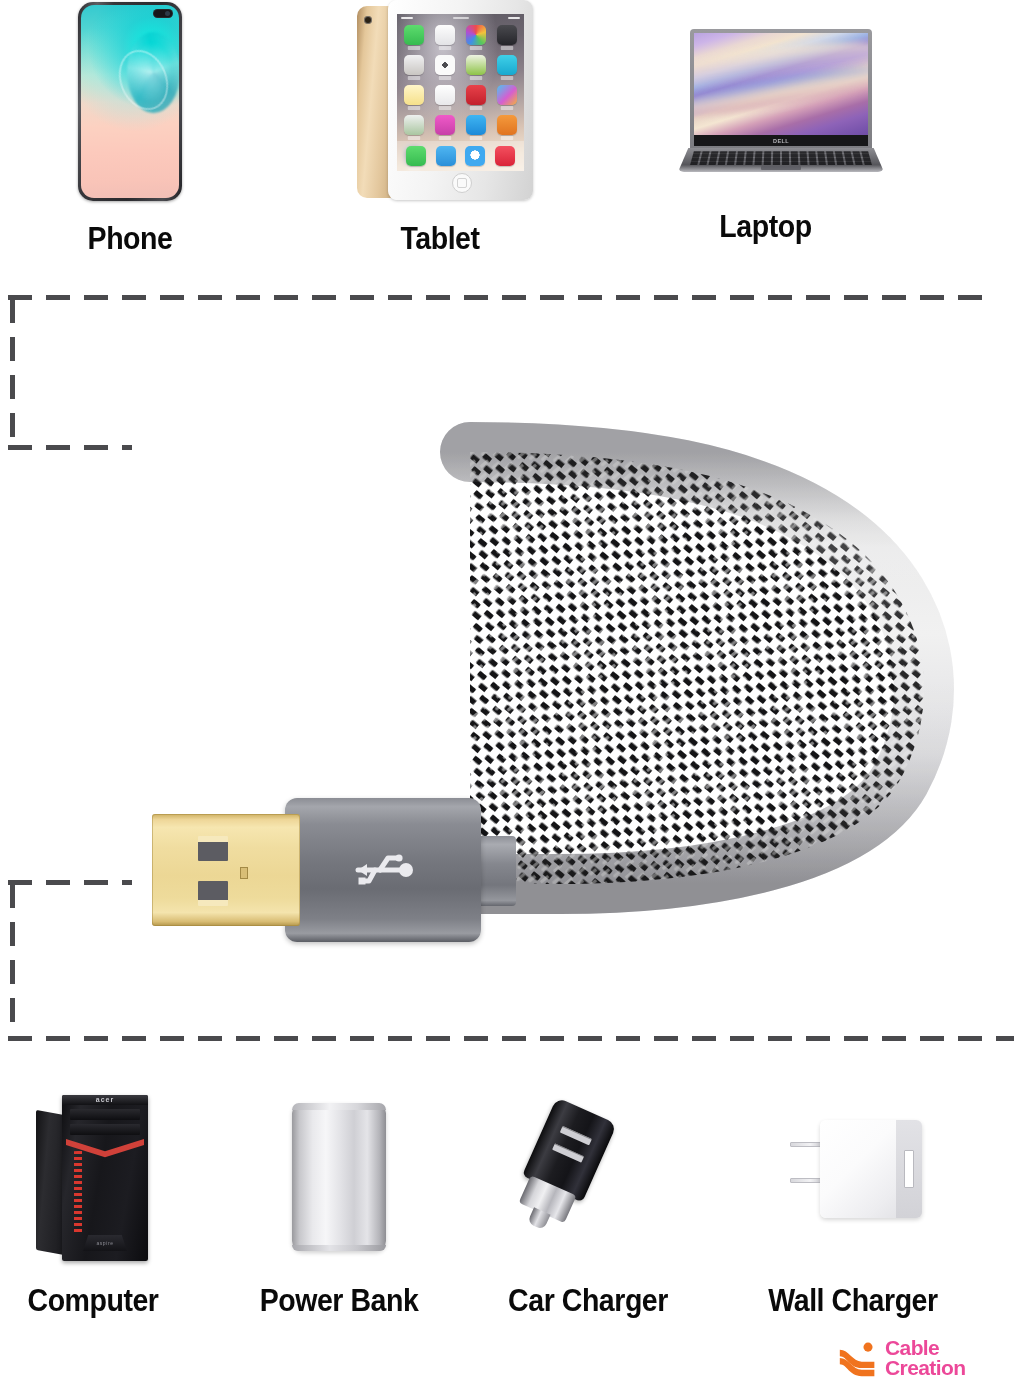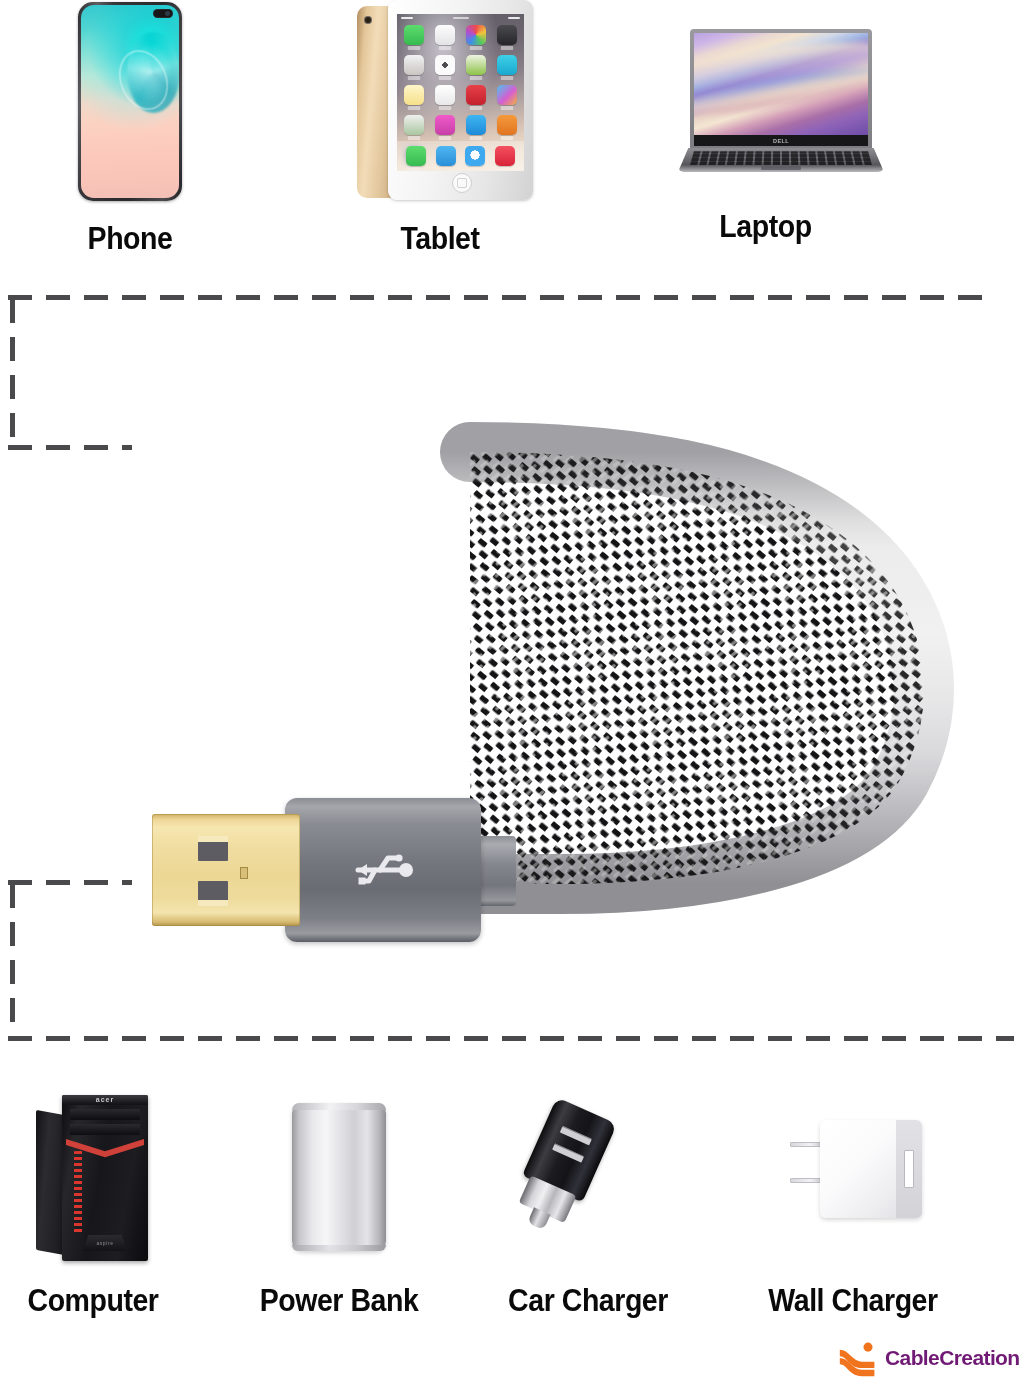--- a/index.html
+++ b/index.html
@@ -600,26 +600,26 @@
     position: absolute;
     left: 838px; top: 1334px;
     width: 168px; height: 48px;
     display: flex;
     align-items: center;
     gap: 7px;
   }
   .brand-mark { width: 40px; height: 40px; flex: none; }
   .brand-text {
     display: flex;
-    flex-direction: row;
+    flex-direction: column;
     line-height: 0.96;
     font-family: "Liberation Sans", sans-serif;
     font-weight: bold;
     font-size: 21px;
-    color: #701a75;
+    color: #ec4899;
     letter-spacing: -0.6px;
   }
 </style>
 </head>
 <body>
 
 <div class="stage">
 
   <div class="dev">
     <div class="phone-body">

